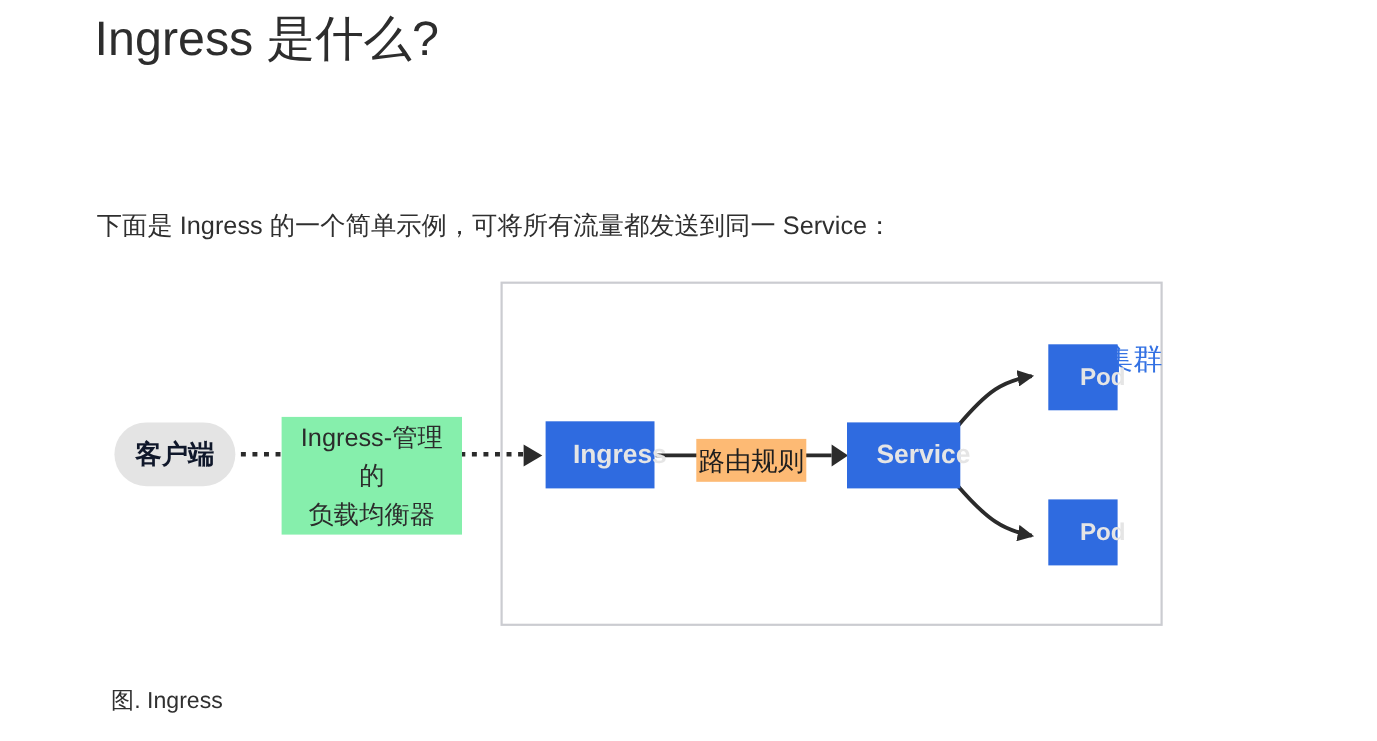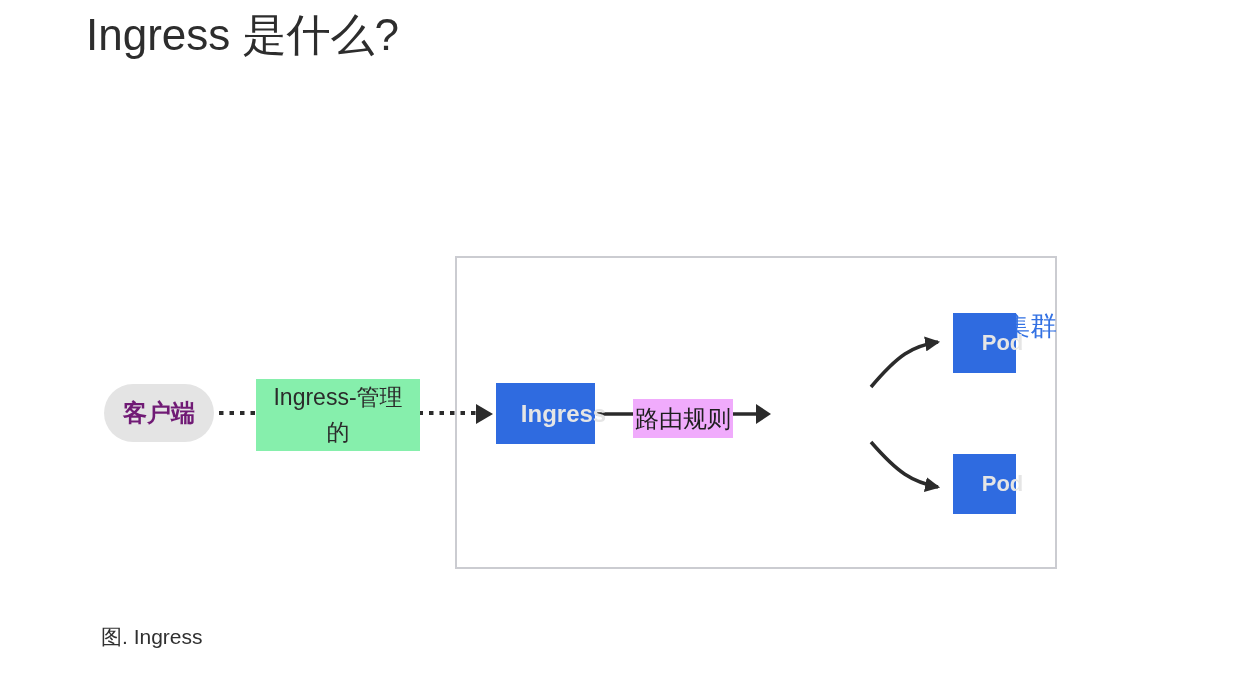--- a/index.html
+++ b/index.html
@@ -69,21 +69,21 @@
     color: #3371e3;
     margin-top: 44px;
   }
   .client-pill {
     position: absolute;
     left: 104px; top: 384px;
     width: 110px; height: 58px;
     border-radius: 29px;
     background: #e4e4e4;
     display: flex; align-items: center; justify-content: center;
-    font-size: 24px; font-weight: 700; color: #701a75;
+    font-size: 24px; font-weight: 700; color: #0f172a;
   }
   .lb-label {
     position: absolute;
     left: 256px; top: 379px;
     width: 164px;
     padding: 1px 16px;
     background: #86efac;
     text-align: center;
     font-size: 23px; line-height: 35px;
     color: #2b2b2b;
@@ -98,33 +98,34 @@
     padding-left: 36px;
   }
   .node-ingress { left: 496px; top: 383px; width: 99px;  height: 61px; font-size: 24px; }
   .node-service { left: 770px; top: 384px; width: 103px; height: 60px; font-size: 24px; }
   .node-pod-top    { left: 953px; top: 313px; width: 63px; height: 60px; font-size: 22px; }
   .node-pod-bottom { left: 953px; top: 454px; width: 63px; height: 60px; font-size: 22px; }
   .route-label {
     position: absolute;
     left: 633px; top: 399px;
     width: 100px; height: 39px;
-    background: #f0abfc;
+    background: #fdba74;
     display: flex; align-items: center; justify-content: center;
     font-size: 24px; color: #1e1e1e;
   }
 </style>
 </head>
 <body>
 
 <div class="page">
 
   <h1 class="title">Ingress 是什么?</h1>
 
 
+  <p class="example">下面是 Ingress 的一个简单示例，可将所有流量都发送到同一 Service：</p>
 
   <svg class="arrows" viewBox="0 0 1252 674" xmlns="http://www.w3.org/2000/svg">
     <defs>
       <marker id="ah" viewBox="0 0 14 14" refX="12" refY="7" markerWidth="15" markerHeight="15" orient="auto" markerUnits="userSpaceOnUse">
         <path d="M0,0 L14,7 L0,14 Z" fill="#2b2b2b"></path>
       </marker>
     </defs>
 
     <g>
       <path d="M219 413 H 476" stroke="#2b2b2b" stroke-width="4" stroke-dasharray="4.5 6" fill="none"></path>
@@ -141,25 +142,27 @@
     <path d="M871 442 C 898 473, 912 482, 938 487" stroke="#2b2b2b" stroke-width="3.5" fill="none" marker-end="url(#ah)"></path>
   </svg>
 
   <div class="cluster-box"></div>
   <div class="cluster-label">集群</div>
 
   <div class="client-pill">客户端</div>
 
   <div class="lb-label">
     <span>Ingress-管理的</span>
+    <span>负载均衡器</span>
   </div>
 
   <div class="node node-ingress">Ingress</div>
 
   <div class="route-label">路由规则</div>
 
+  <div class="node node-service">Service</div>
 
   <div class="node node-pod-top">Pod</div>
   <div class="node node-pod-bottom">Pod</div>
 
   <p class="caption">图. Ingress</p>
 
 </div>
 
 </body></html>

